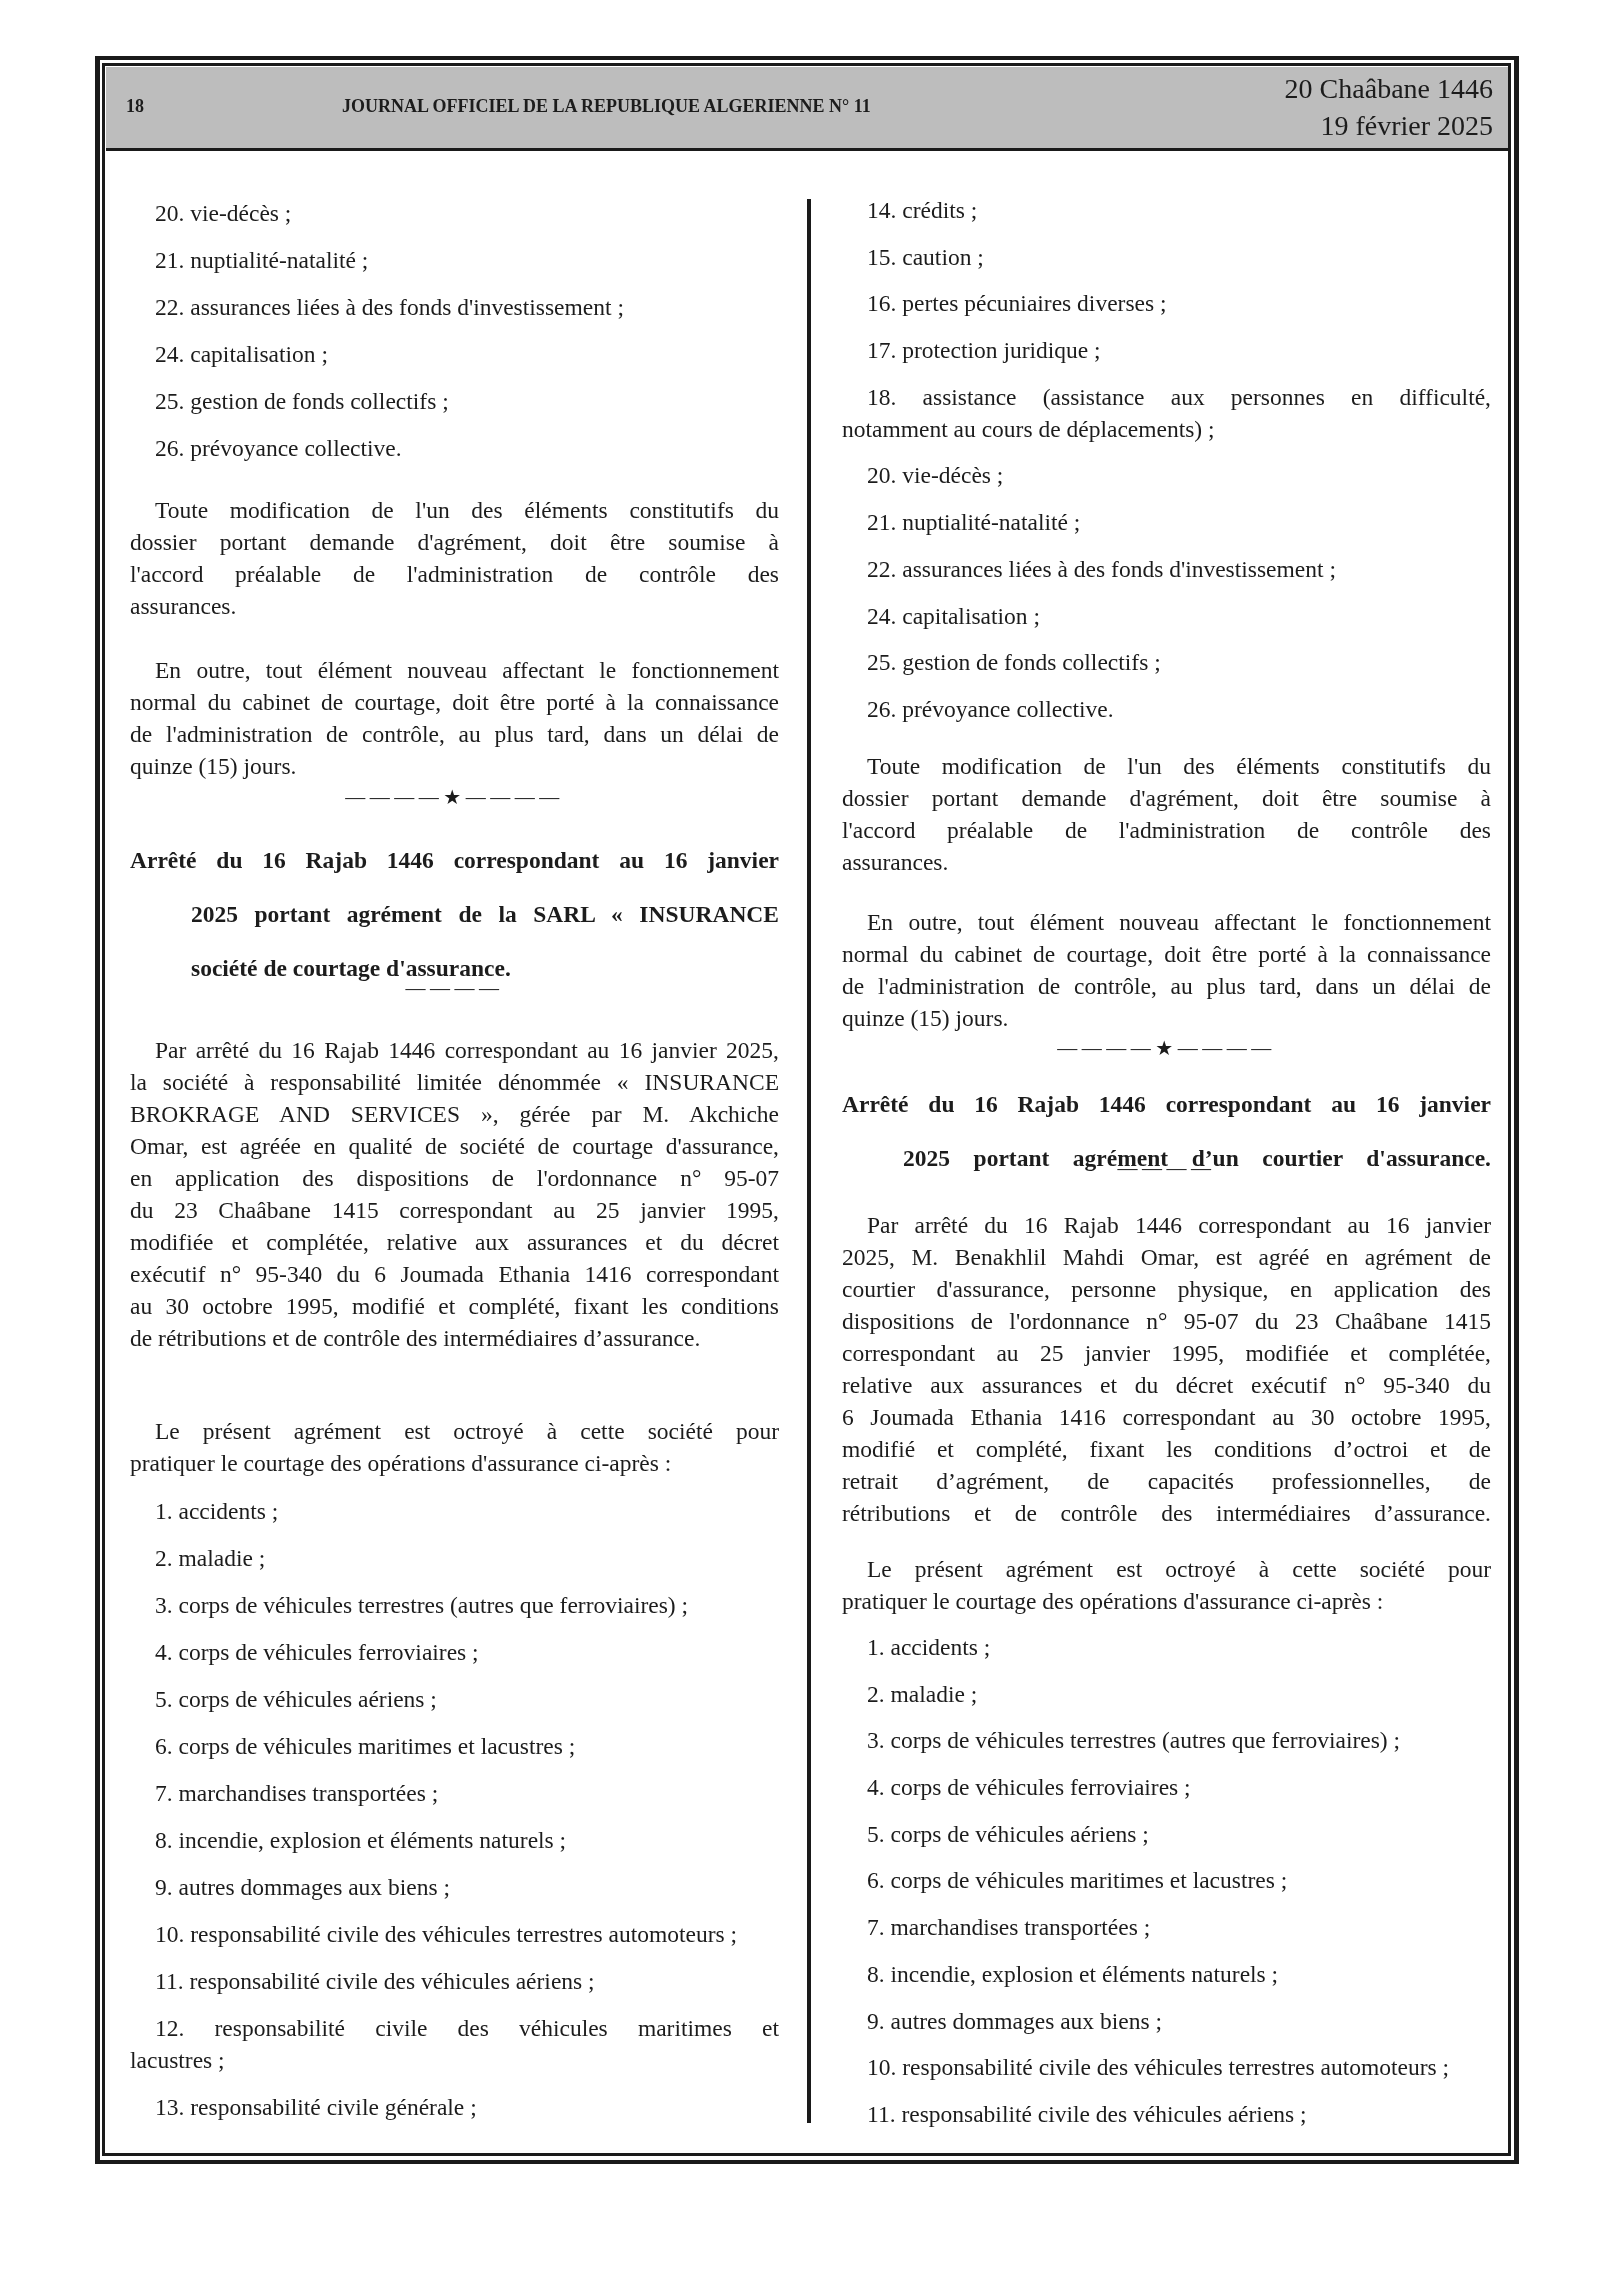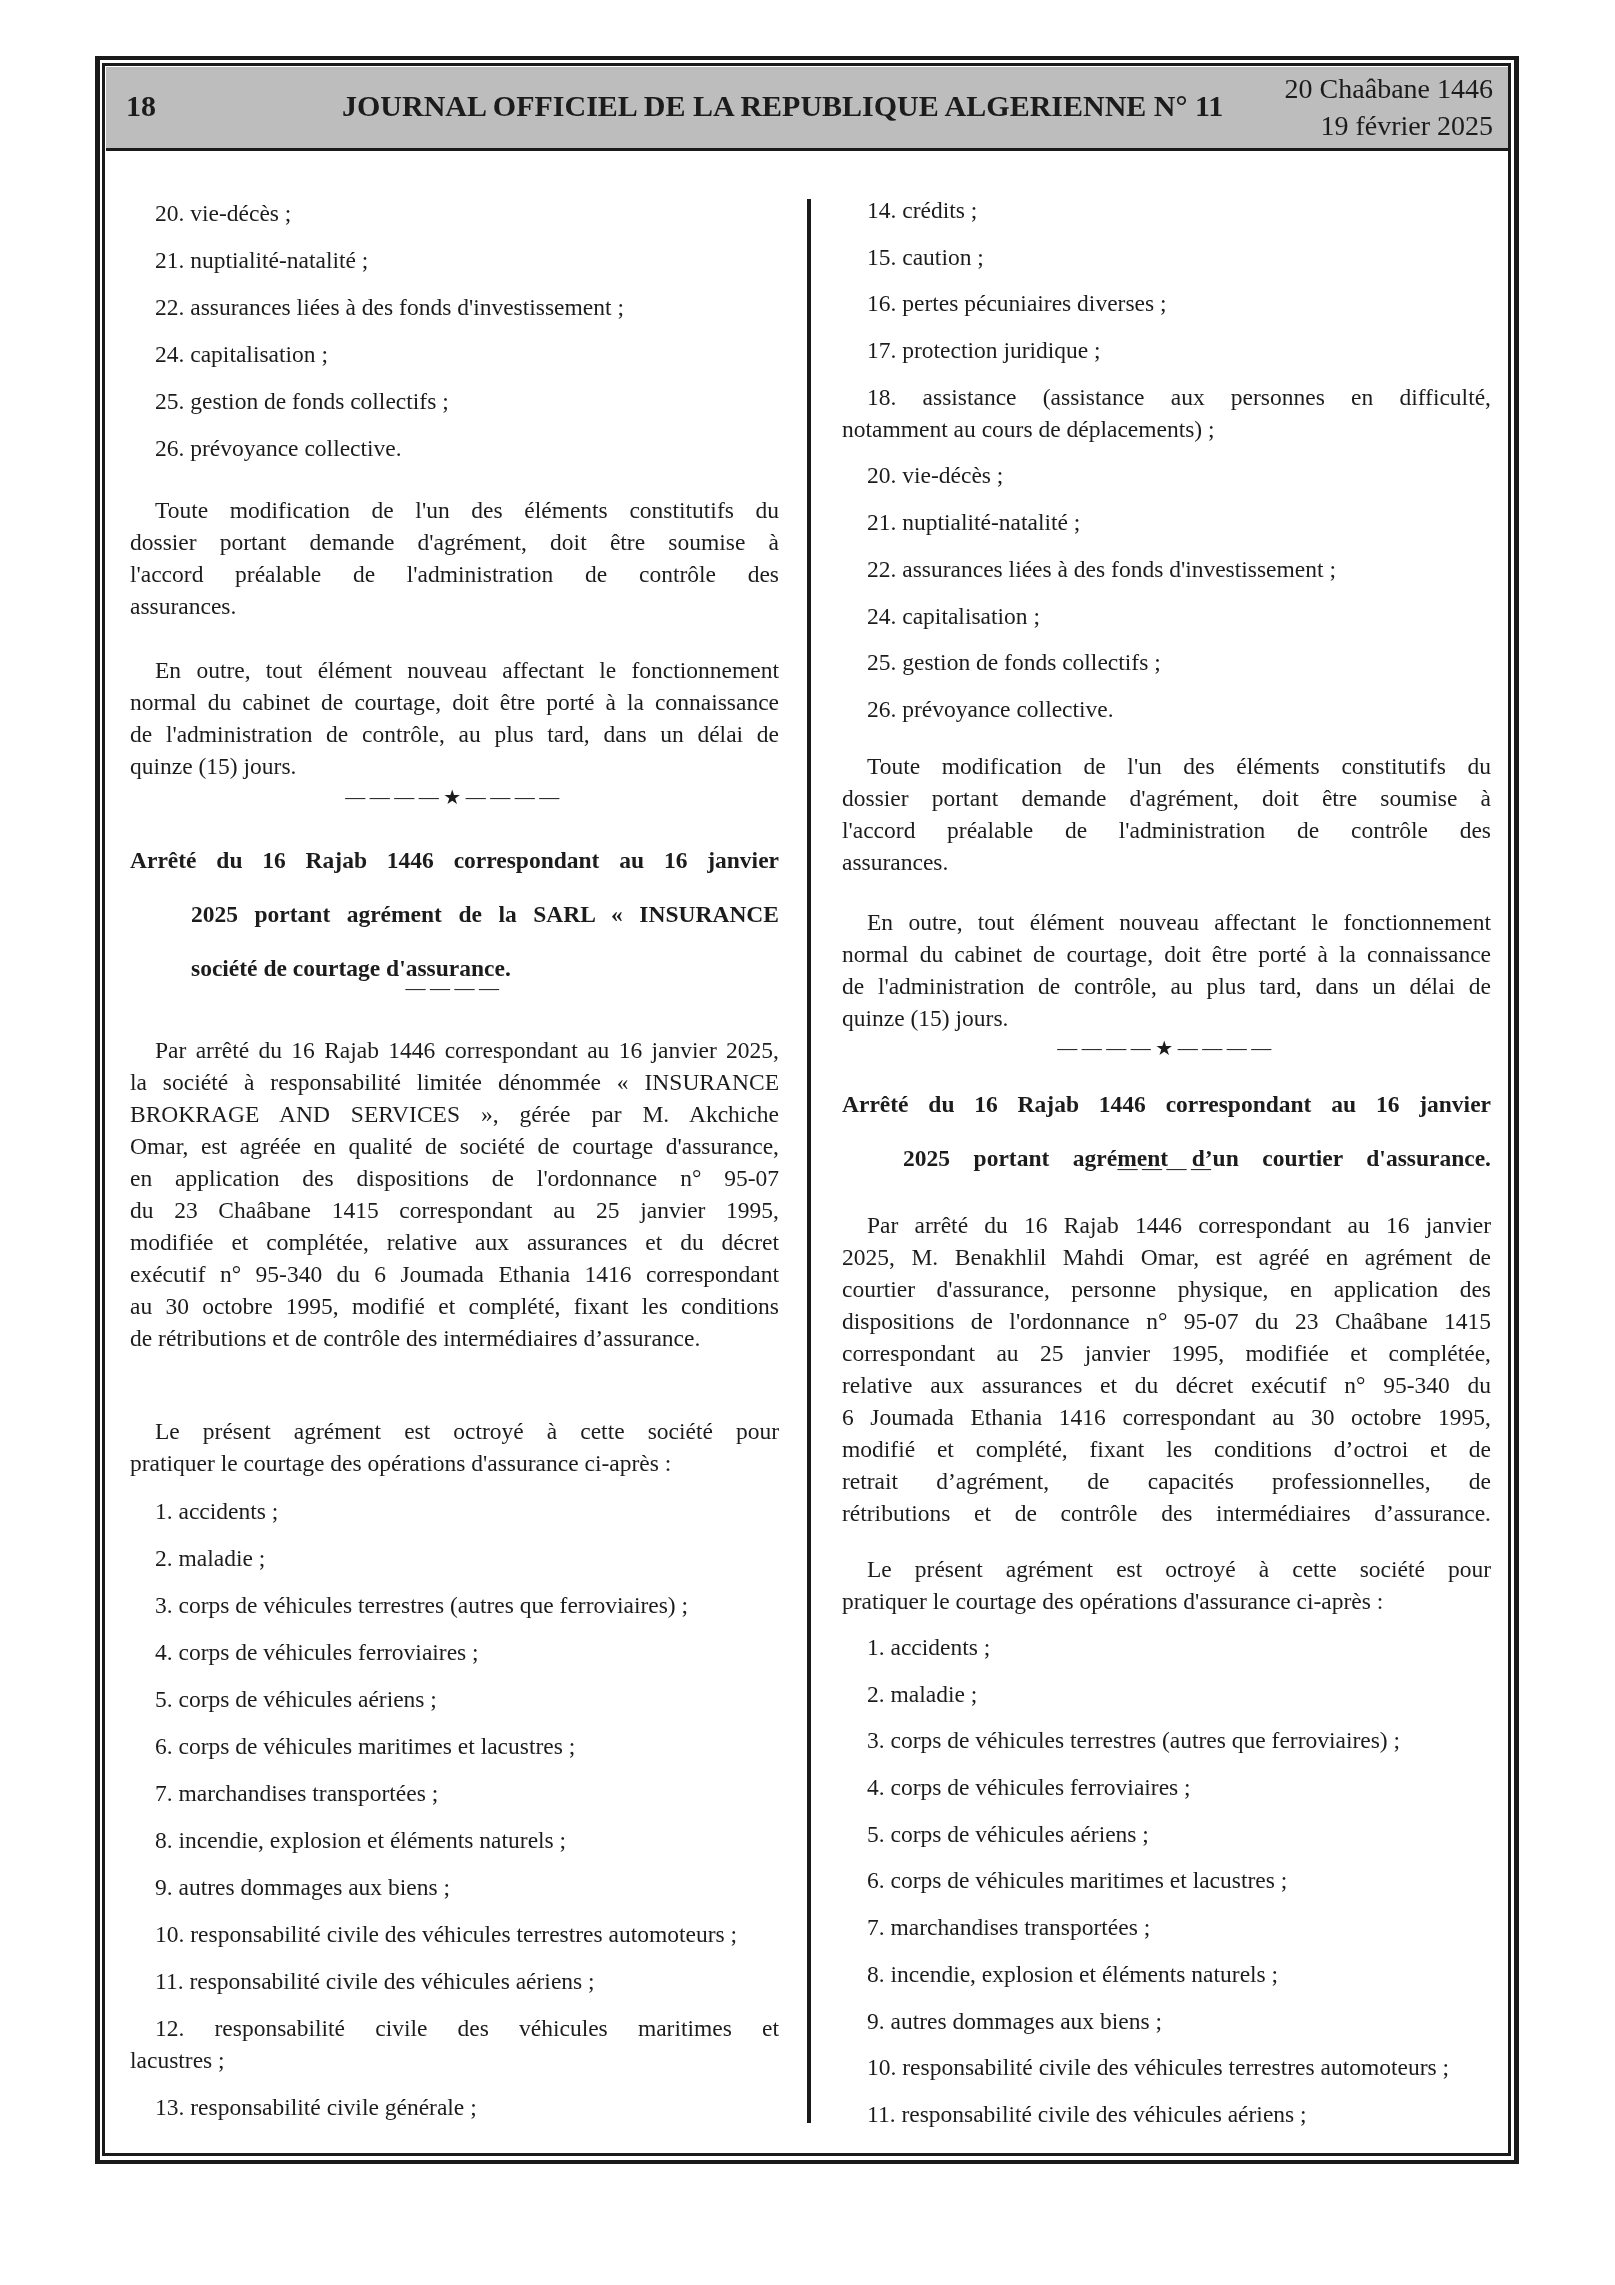--- a/index.html
+++ b/index.html
@@ -26,21 +26,21 @@
     box-sizing: border-box;
   }
   .header-band {
     position: absolute; left: 106px; top: 67px;
     width: 1402px; height: 81px;
     background: #bdbdbd;
     border-bottom: 3.6px solid #1a1a1a;
   }
   .hdr-num, .hdr-title {
     position: absolute; top: 88px;
-    font-weight: bold; font-size: 30px; line-height: 36px;
+    font-weight: bold; font-size: 18px; line-height: 36px;
     white-space: nowrap;
   }
   .hdr-num { left: 126px; }
   .hdr-title { left: 342px; }
   .hdr-date {
     position: absolute; right: 123px; top: 70px;
     font-weight: normal; font-size: 28px; line-height: 37px;
     text-align: right; white-space: nowrap;
   }
   .col-divider {

